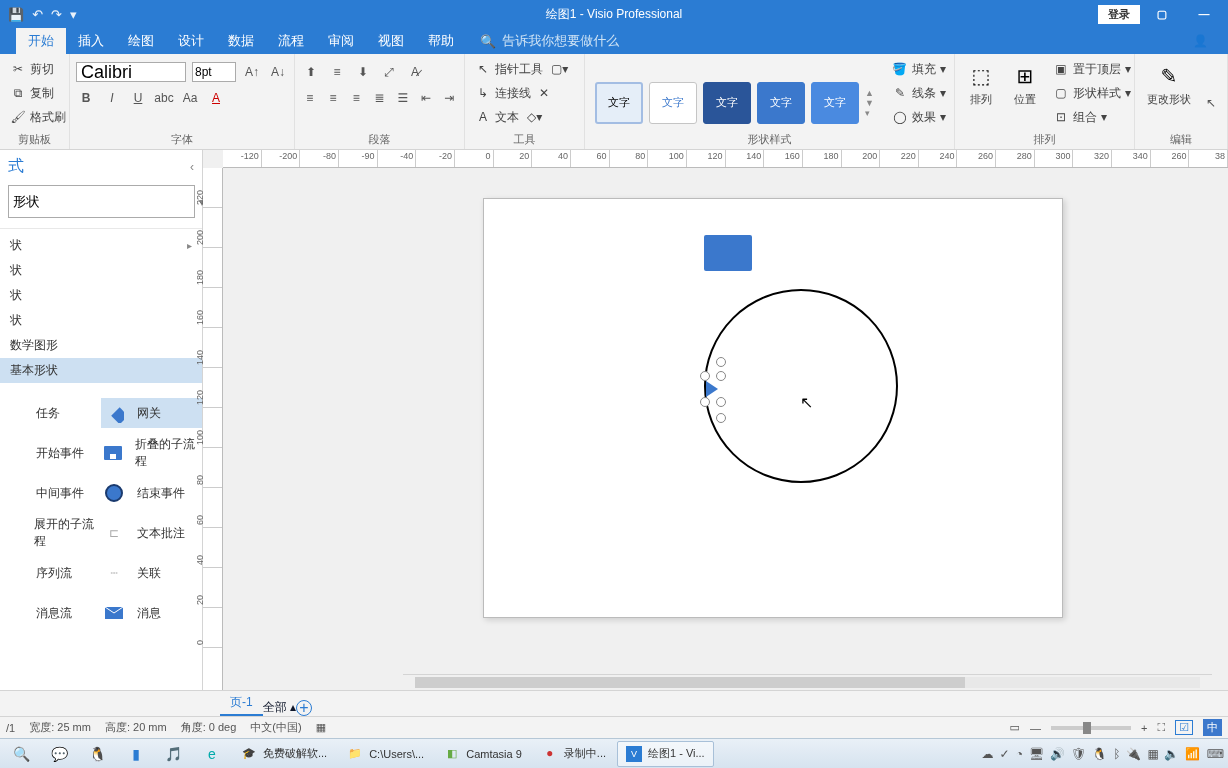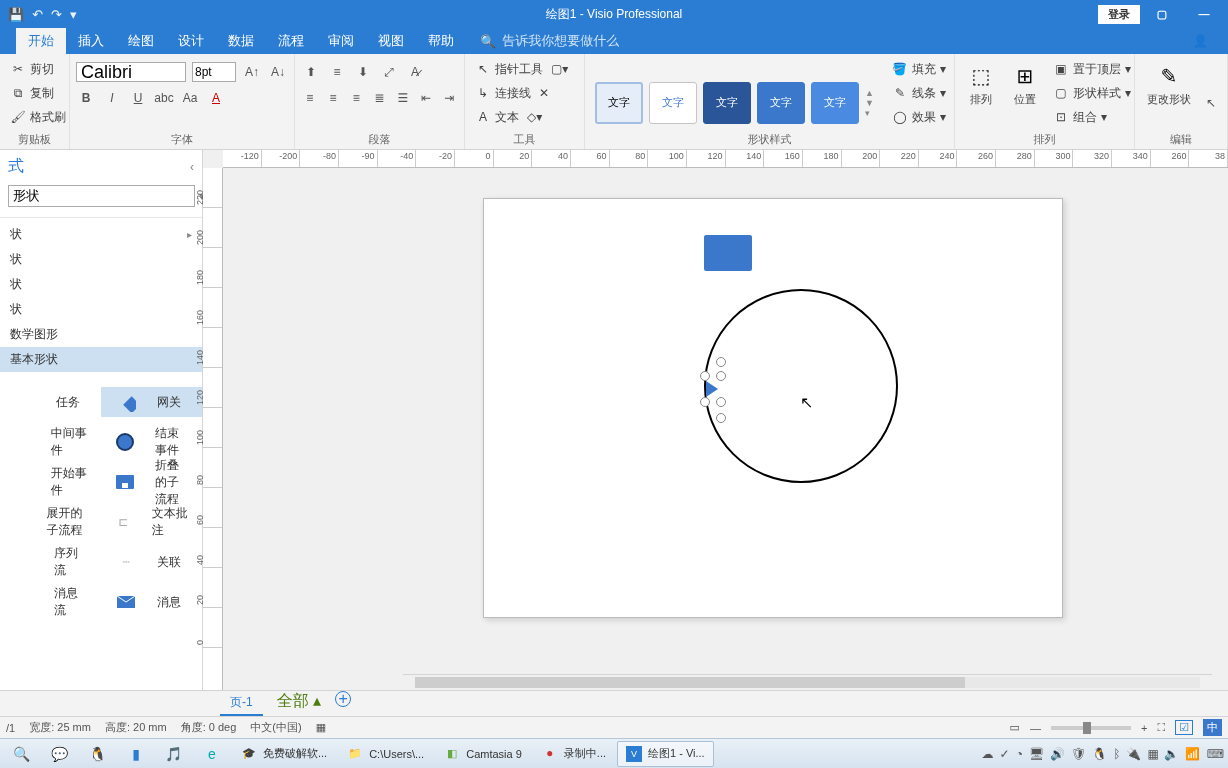--- a/index.html
+++ b/index.html
@@ -44,29 +44,29 @@
 .style-item.blue { background: #3b78cc; color: #fff; border-color: #3b78cc; }
 .style-item.dblue { background: #2a5599; color: #fff; border-color: #2a5599; }
 .style-item.lblue { background: #4a8ae0; color: #fff; border-color: #4a8ae0; }
 
 
 .workspace { display: flex; height: calc(100% - 28px - 26px - 96px - 26px - 22px - 30px); }
 .shapes-pane { width: 203px; background: #fff; border-right: 1px solid #d4d4d4; display: flex; flex-direction: column; }
 .shapes-header { padding: 6px 8px 10px; border-bottom: 1px solid #e8e8e8; }
 .shapes-title-row { display: flex; justify-content: space-between; align-items: center; font-size: 16px; color: #2b7cd3; margin-bottom: 8px; }
 .search-row { display: flex; gap: 4px; }
-.search-inp { flex: 1; height: 22px; border: 1px solid #ababab; padding: 0 4px; }
+.search-inp { flex: 1; height: 33px; border: 1px solid #ababab; padding: 0 4px; }
 .search-btn { width: 22px; height: 22px; border: 1px solid #ababab; display: flex; align-items: center; justify-content: center; color: #2b7cd3; }
 .shapes-categories { padding: 4px 0; }
 .cat-item { padding: 4px 10px; font-size: 12px; color: #333; cursor: pointer; display: flex; align-items: center; }
 .cat-item.expand::after { content: "▸"; margin-left: auto; color: #888; font-size: 10px;}
 .cat-item.sel { background: #cde0f2; }
 .shapes-list { padding: 6px 0; flex: 1; overflow: auto; }
 .shape-row { display: flex; align-items: center; height: 40px; }
-.shape-cell { flex: 1; display: flex; align-items: center; gap: 20px; padding: 4px 14px; font-size: 12px; color: #333; cursor: pointer; }
+.shape-cell { flex: 1; display: flex; align-items: center; gap: 12px; padding: 4px 2px; font-size: 12px; color: #333; cursor: pointer; }
 .shape-cell.sel { background: #cde0f2; }
 .shape-ico { width: 22px; height: 22px; display: flex; align-items: center; justify-content: center; }
 
 .canvas-area { flex: 1; position: relative; background: #f0f0f0; }
 .ruler-h { position: absolute; top: 0; left: 20px; right: 0; height: 18px; background: #fff; border-bottom: 1px solid #bbb; display: flex; font-size: 9px; color: #666; }
 .ruler-h .tick { width: 40px; height: 100%; border-right: 1px solid #ccc; position: relative; }
 .ruler-h .tick span { position: absolute; right: 2px; top: 1px; }
 .ruler-v { position: absolute; top: 18px; left: 0; bottom: 0; width: 20px; background: #fff; border-right: 1px solid #bbb; }
 .ruler-v .tick { height: 40px; width: 100%; border-bottom: 1px solid #ccc; position: relative; font-size: 9px; color: #666; }
 .ruler-v .tick span { position: absolute; bottom: 2px; left: 2px; transform: rotate(-90deg); transform-origin: left bottom; }
@@ -77,23 +77,23 @@
 .small-shape { position: absolute; }
 .small-shape.tri { width: 0; height: 0; border-top: 8px solid transparent; border-bottom: 8px solid transparent; border-left: 12px solid #3b78cc; }
 .handle { position: absolute; width: 10px; height: 10px; border: 1px solid #888; border-radius: 50%; background: #fff; }
 .cursor-arrow { position: absolute; font-size: 16px; color: #000; }
 
 .scroll-h { position: absolute; bottom: 0; left: 200px; right: 16px; height: 16px; background: #f0f0f0; border-top: 1px solid #d4d4d4; }
 .scroll-h .track { position: absolute; left: 12px; right: 12px; top: 2px; bottom: 2px; background: #e8e8e8; }
 .scroll-h .thumb { position: absolute; left: 0; width: 70%; top: 0; bottom: 0; background: #cdcdcd; }
 
 
-.page-tabs-bar { height: 26px; background: #f3f3f3; border-top: 1px solid #d4d4d4; display: flex; align-items: flex-start; padding-left: 220px; gap: 14px; }
+.page-tabs-bar { height: 26px; background: #f3f3f3; border-top: 1px solid #d4d4d4; display: flex; align-items: flex-end; padding-left: 220px; }
 .page-tab { color: #2b7cd3; font-size: 12px; padding: 3px 10px; cursor: pointer; border-bottom: 2px solid #2b7cd3; }
-.page-tabs-bar .lnk { color: #4d7c0f; font-size: 16px; cursor: pointer; }
+.page-tabs-bar .lnk { color: #0f172a; font-size: 12px; cursor: pointer; }
 .page-tabs-bar .add { color: #2b7cd3; font-size: 16px; cursor: pointer; border: 1px solid #2b7cd3; border-radius: 50%; width: 16px; height: 16px; display: flex; align-items: center; justify-content: center; }
 
 
 .status-bar { height: 22px; background: #f3f3f3; border-top: 1px solid #d4d4d4; display: flex; align-items: center; font-size: 11px; color: #555; padding: 0 6px; gap: 14px; }
 .status-bar .right { margin-left: auto; display: flex; align-items: center; gap: 10px; }
 .zoom-slider { width: 80px; height: 4px; background: #ccc; position: relative; }
 .zoom-slider .knob { position: absolute; left: 40%; top: -4px; width: 8px; height: 12px; background: #888; }
 
 
 .taskbar { height: 30px; background: linear-gradient(#e9f0f7,#d6e3ef); border-top: 1px solid #b5c7d6; display: flex; align-items: center; gap: 2px; padding: 0 4px; }
@@ -329,44 +329,44 @@
               <svg width="20" height="20">
                 <rect x="10" y="2" width="12" height="12" fill="#3b78cc" transform="rotate(45 10 10)"></rect>
               </svg>
             </span>
             <span>网关</span>
           </div>
       </div>
       <div class="shape-row">
         <div class="shape-cell">
             <span class="shape-ico"></span>
-            <span>中间事件</span>
-          </div>
-        <div class="shape-cell">
-            <span class="shape-ico">
-              <svg width="20" height="20">
-                <circle cx="10" cy="10" r="8" fill="#3b78cc" stroke="#1a3a6e" stroke-width="2"></circle>
-              </svg>
-            </span>
-            <span>结束事件</span>
-          </div>
-      </div>
-      <div class="shape-row">
-        <div class="shape-cell">
-            <span class="shape-ico"></span>
             <span>开始事件</span>
           </div>
         <div class="shape-cell">
             <span class="shape-ico">
               <svg width="20" height="16">
                 <rect x="1" y="1" width="18" height="14" fill="#3b78cc" rx="1"></rect>
                 <rect x="7" y="9" width="6" height="5" fill="#fff"></rect>
               </svg>
             </span>
             <span>折叠的子流程</span>
+          </div>
+      </div>
+      <div class="shape-row">
+        <div class="shape-cell">
+            <span class="shape-ico"></span>
+            <span>中间事件</span>
+          </div>
+        <div class="shape-cell">
+            <span class="shape-ico">
+              <svg width="20" height="20">
+                <circle cx="10" cy="10" r="8" fill="#3b78cc" stroke="#1a3a6e" stroke-width="2"></circle>
+              </svg>
+            </span>
+            <span>结束事件</span>
           </div>
       </div>
       <div class="shape-row">
         <div class="shape-cell">
             <span class="shape-ico"></span>
             <span>展开的子流程</span>
           </div>
         <div class="shape-cell">
             <span class="shape-ico" style="color:#aaa">⊏</span>
             <span>文本批注</span>

